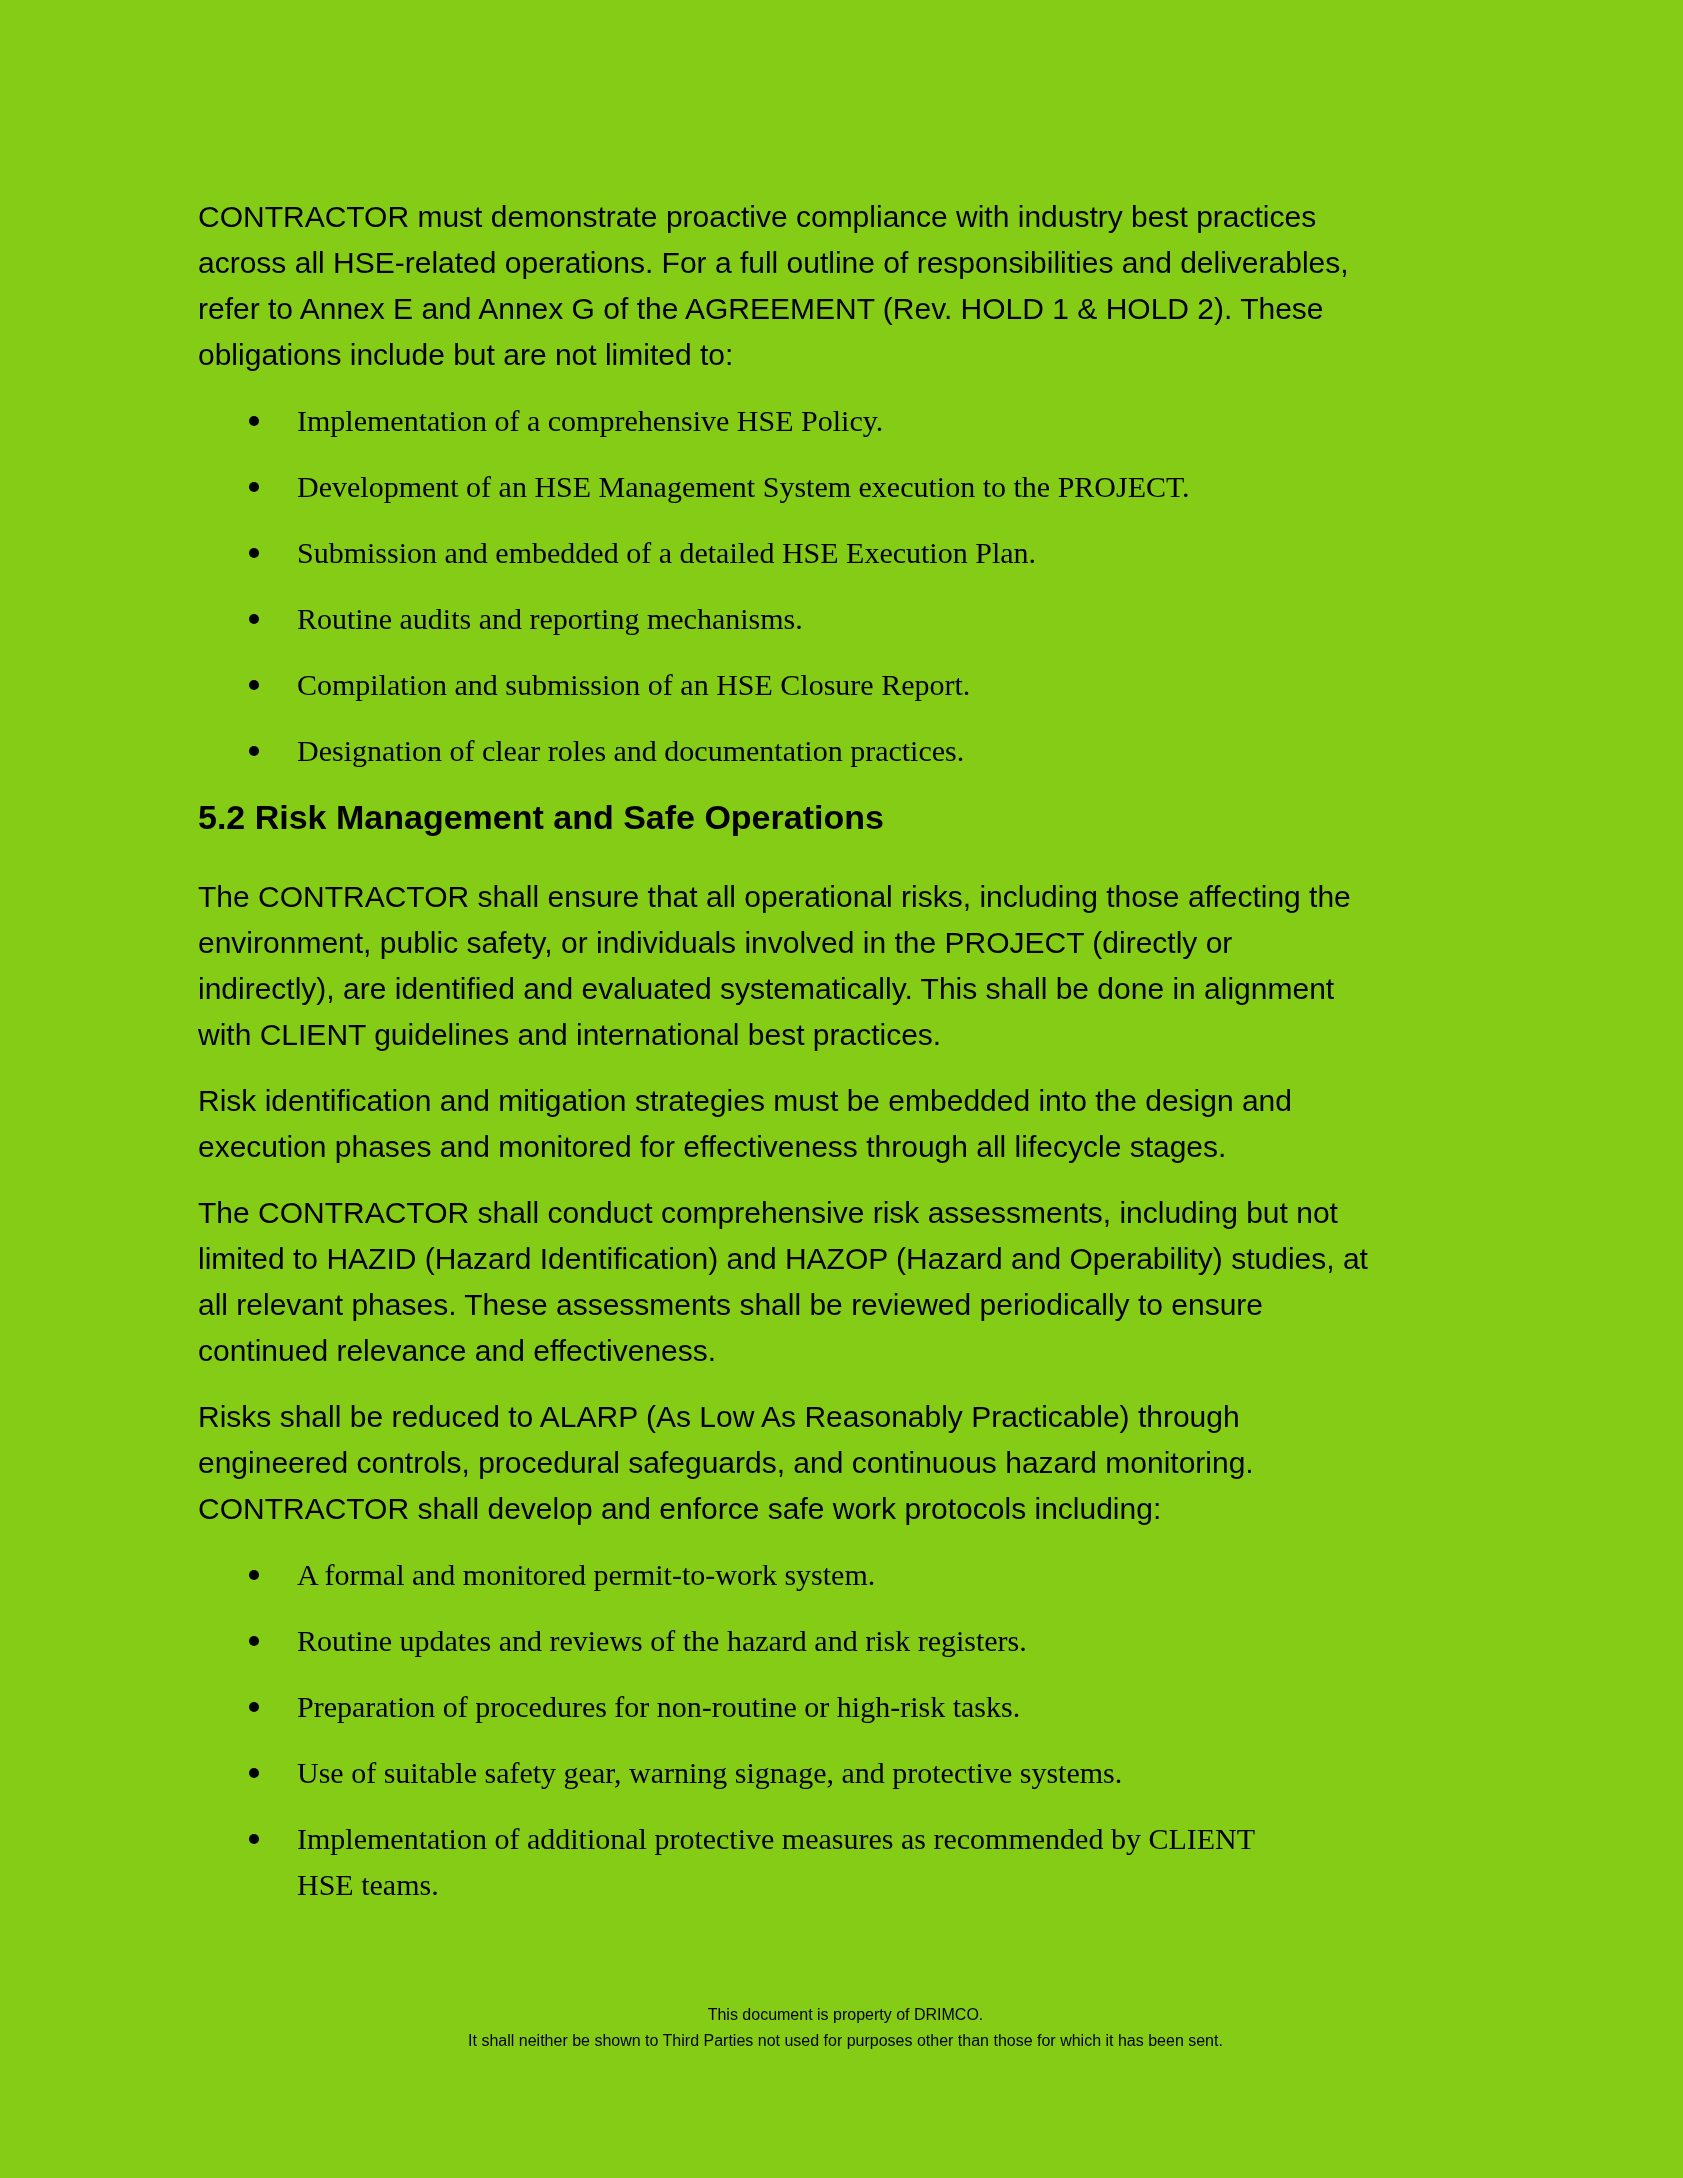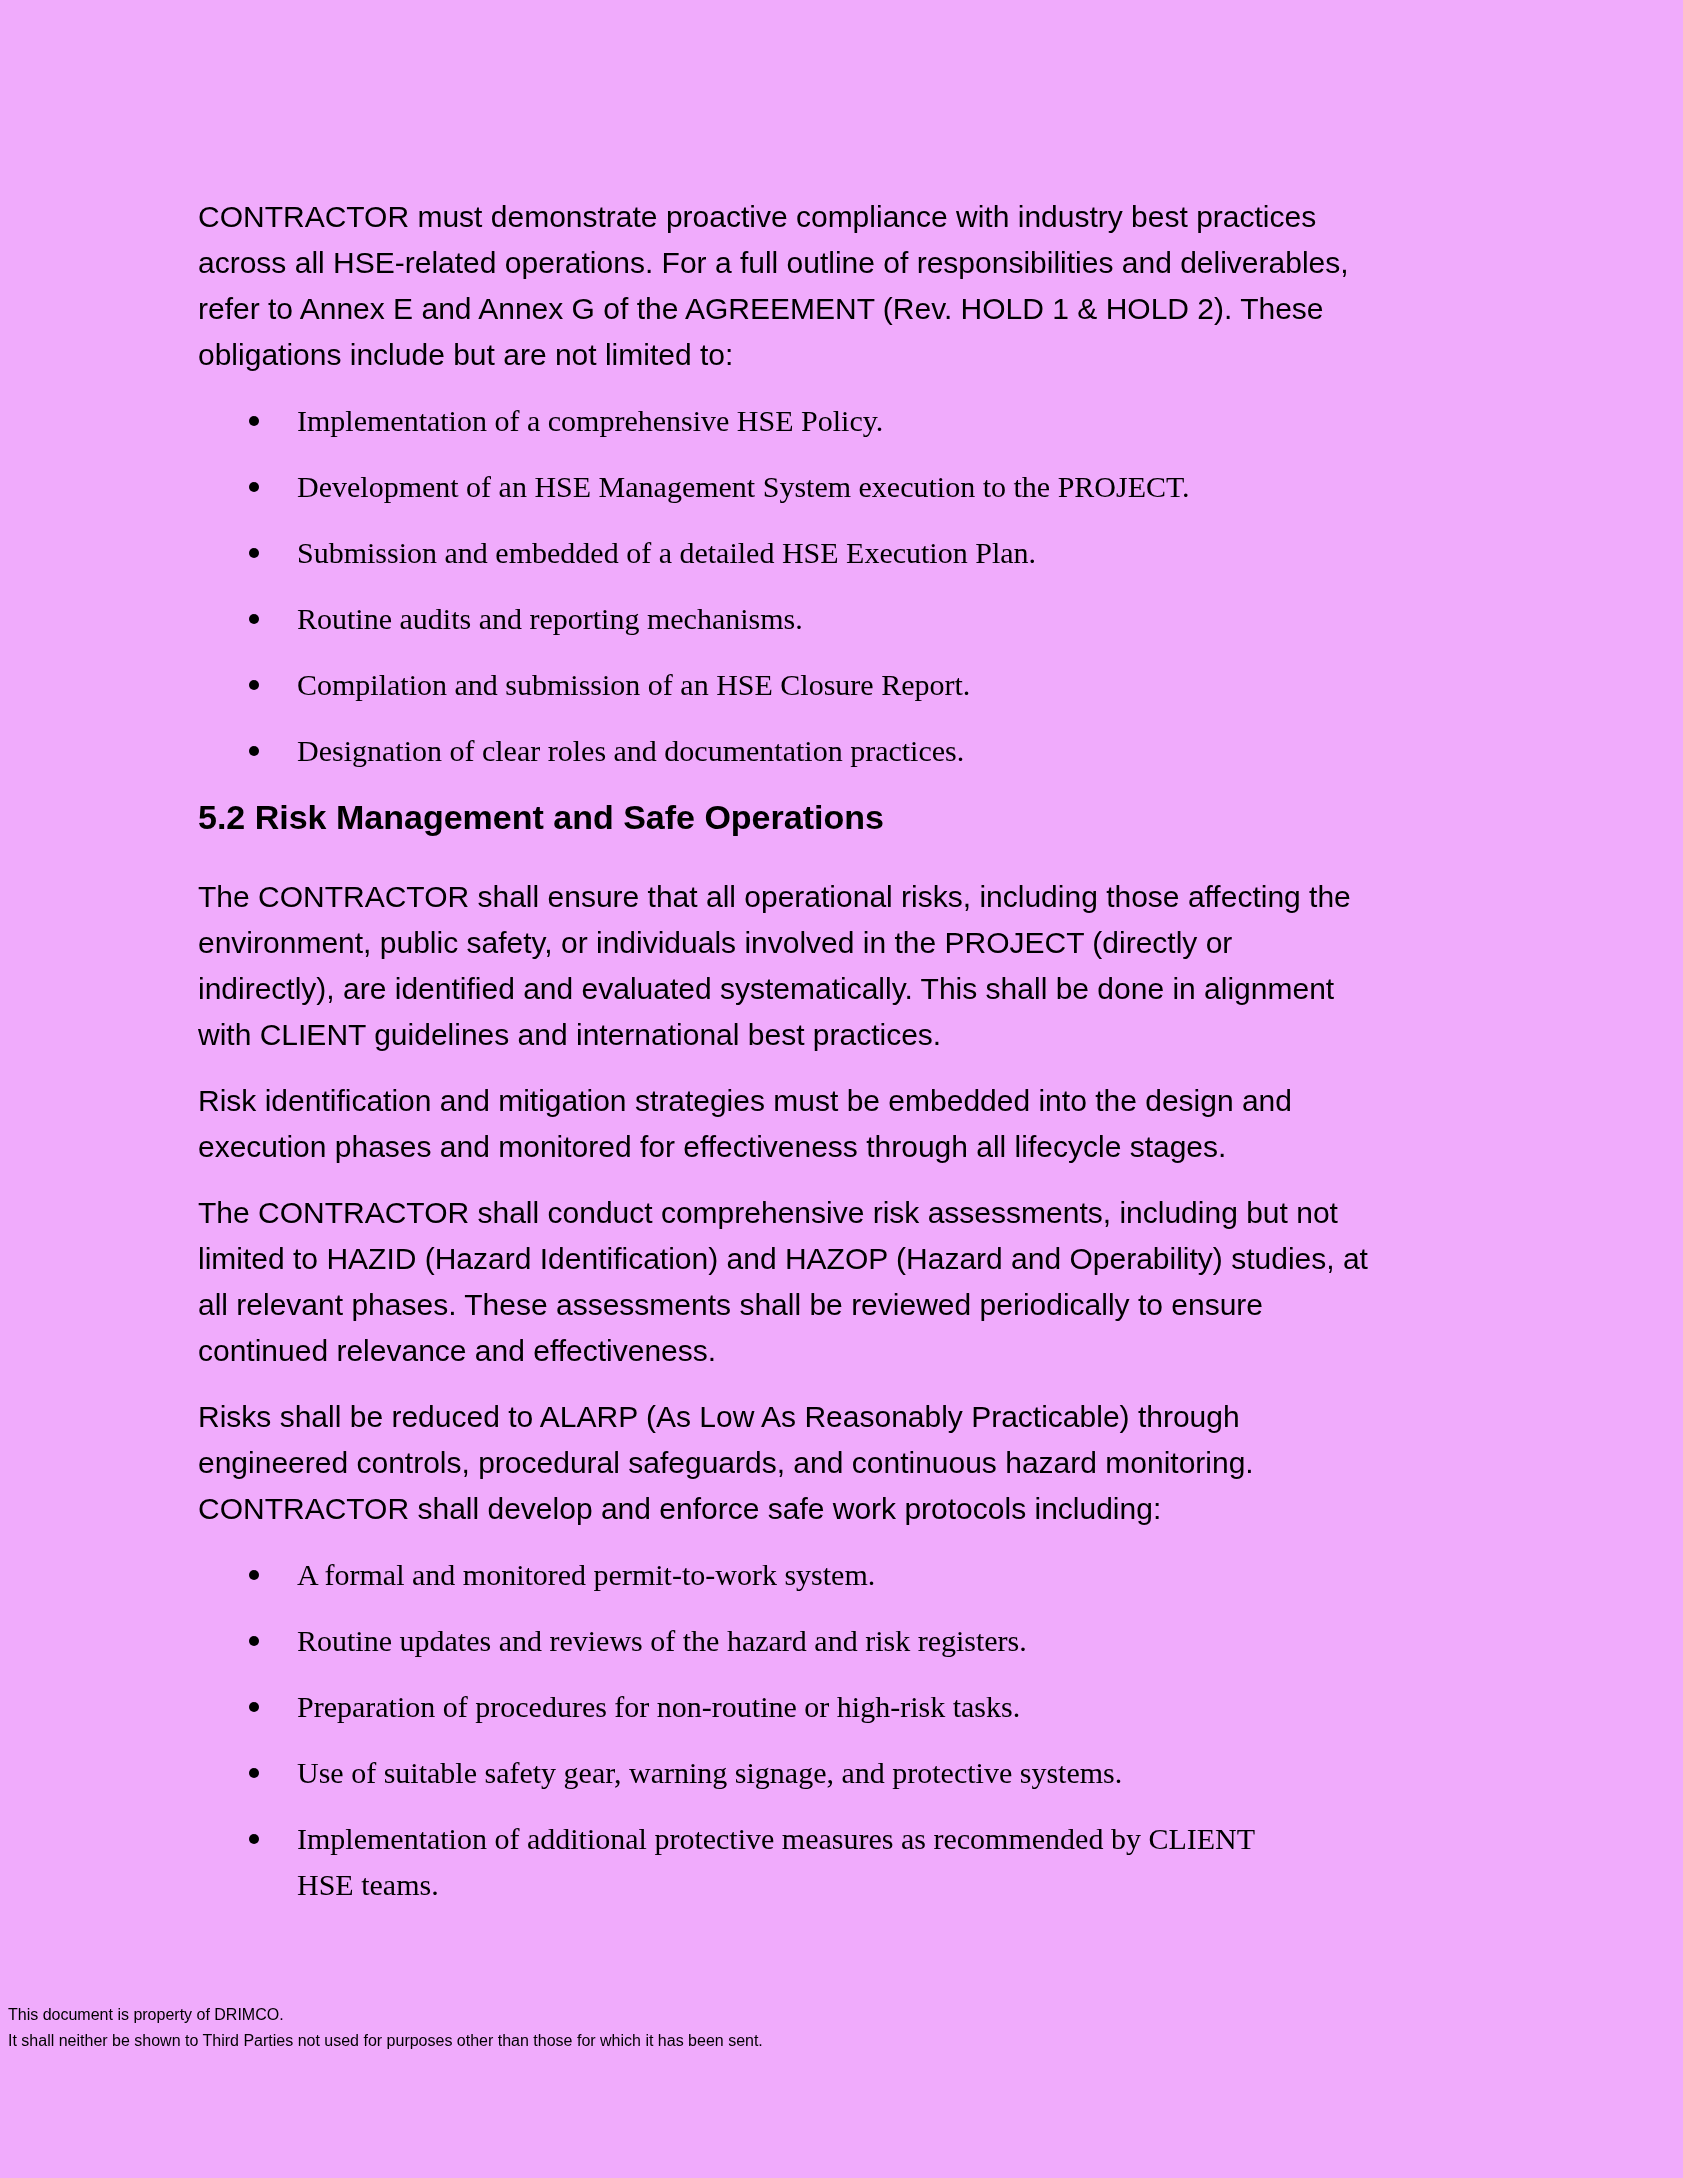--- a/index.html
+++ b/index.html
@@ -4,21 +4,21 @@
 <style>
   html, body {
     margin: 0;
     padding: 0;
     background: #ffffff;
   }
   .page {
     position: relative;
     width: 1683px;
     height: 2178px;
-    background: #f0abfc;
+    background: #84cc16;
     color: #000000;
     font-family: "Liberation Sans", "DejaVu Sans", sans-serif;
     overflow: hidden;
   }
   .content {
     position: absolute;
     left: 198px;
     top: 194px;
     width: 1297px;
   }
@@ -61,20 +61,21 @@
     width: 10px;
     height: 10px;
     border-radius: 50%;
     background: #000000;
   }
   .footer {
     position: absolute;
     left: 0;
     right: 0;
     top: 2002px;
+    text-align: center;
     font-size: 16px;
     line-height: 26px;
     color: #000000;
     padding-left: 8px;
   }
 </style>
 </head>
 <body>
 
 <div class="page">

